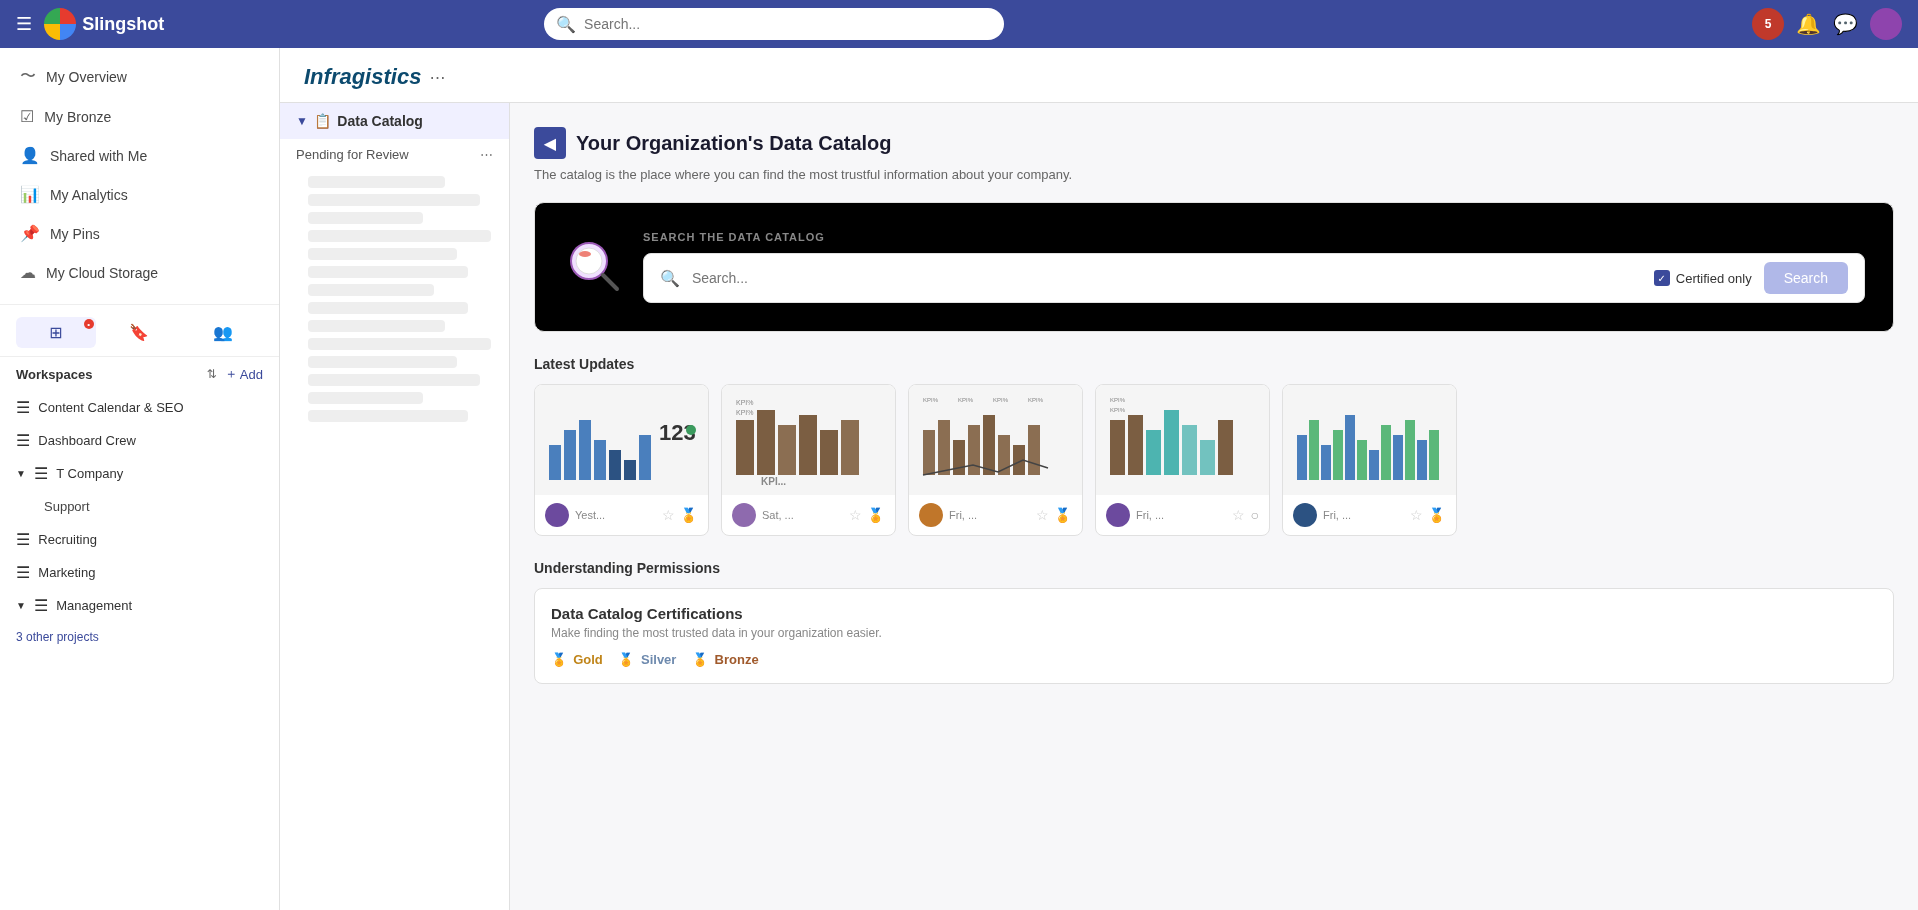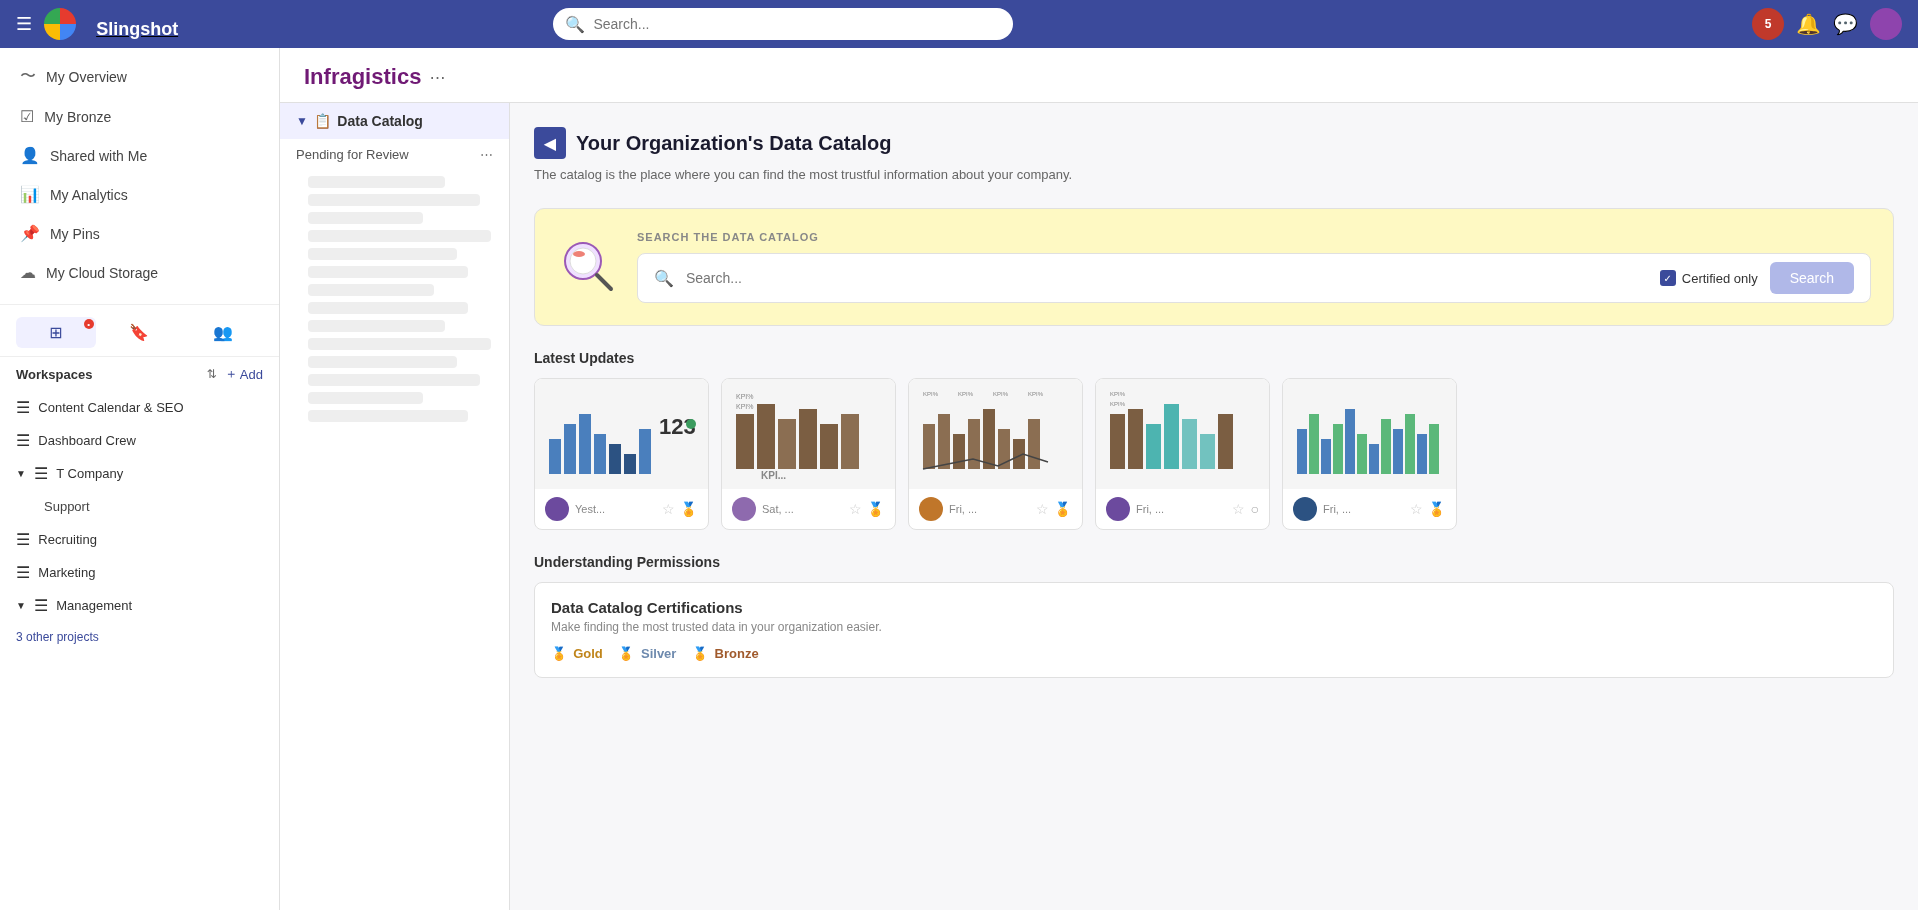--- a/index.html
+++ b/index.html
@@ -9,21 +9,21 @@
     .topnav {
       background: #3b4a9b;
       height: 48px;
       display: flex;
       align-items: center;
       padding: 0 16px;
       gap: 12px;
       flex-shrink: 0;
     }
     .topnav-hamburger { color: white; font-size: 18px; cursor: pointer; }
-    .topnav-logo { display: flex; align-items: flex-end; gap: 20px; text-decoration: underline; }
+    .topnav-logo { display: flex; align-items: center; gap: 6px; }
     .topnav-logo-icon {
       width: 32px; height: 32px; border-radius: 50%;
       background: conic-gradient(#e63b2e 0deg 90deg, #4285f4 90deg 180deg, #fbbc04 180deg 270deg, #34a853 270deg 360deg);
     }
     .topnav-logo-text { color: white; font-size: 18px; font-weight: 600; }
     .topnav-search {
       flex: 1; max-width: 460px; margin: 0 auto;
       background: white; border-radius: 20px;
       display: flex; align-items: center; padding: 0 12px; gap: 8px;
       height: 32px;
@@ -96,21 +96,21 @@
     .content-area { flex: 1; display: flex; flex-direction: column; overflow: hidden; }
 
     
     .ws-content-header {
       background: white; padding: 16px 24px 0;
       border-bottom: 1px solid #e0e0e0; flex-shrink: 0;
     }
     .ws-content-header-top {
       display: flex; align-items: center; gap: 8px; margin-bottom: 12px;
     }
-    .ws-content-title { font-size: 22px; font-weight: 700; color: #701a75; }
+    .ws-content-title { font-size: 22px; font-weight: 700; color: #0c4a6e; font-style: italic; }
     .ws-content-more { color: #666; font-size: 16px; cursor: pointer; }
     .ws-tabs { display: flex; gap: 0; }
     .ws-tab {
       padding: 8px 16px; font-size: 14px; color: #888;
       cursor: pointer; border-bottom: 2px solid transparent;
     }
     .ws-tab.active { color: #3b4a9b; border-bottom: 2px solid #3b4a9b; font-weight: 500; }
 
     
     .inner-content { flex: 1; display: flex; overflow: hidden; }
@@ -141,21 +141,21 @@
     
     .catalog-panel { flex: 1; overflow-y: auto; background: #f7f7f9; padding: 24px; }
 
     .catalog-header { display: flex; align-items: center; gap: 10px; margin-bottom: 8px; }
     .catalog-icon {
       width: 32px; height: 32px; background: #3b4a9b;
       display: flex; align-items: center; justify-content: center;
       color: white; font-size: 16px; border-radius: 4px;
     }
     .catalog-title { font-size: 20px; font-weight: 700; color: #1a1a2e; }
-    .catalog-desc { font-size: 13px; color: #666; margin-bottom: 26px; }
+    .catalog-desc { font-size: 13px; color: #666; margin-bottom: 20px; }
 
     .search-catalog-section { margin-bottom: 24px; }
     .search-catalog-label {
       font-size: 11px; font-weight: 700; color: #888; letter-spacing: 1px;
       margin-bottom: 10px;
     }
     .search-catalog-row {
       display: flex; align-items: center; gap: 12px;
       background: white; border: 1px solid #e0e0e0; border-radius: 8px;
       padding: 8px 16px;
@@ -367,21 +367,21 @@
 
       <div class="catalog-panel">
 
         <div class="catalog-header">
           <div class="catalog-icon">◀</div>
           <span class="catalog-title">Your Organization's Data Catalog</span>
         </div>
         <p class="catalog-desc">The catalog is the place where you can find the most trustful information about your company.</p>
 
         <div class="search-catalog-section">
-          <div style="display:flex; align-items:center; gap:16px; background:#fef9c3; border:1px solid #e0e0e0; border-radius:10px; padding:22px;">
+          <div style="display:flex; align-items:center; gap:16px; background:#000000; border:1px solid #e0e0e0; border-radius:10px; padding:28px;">
 
             <div style="flex-shrink:0; position:relative; width:64px; height:64px;">
               <svg width="64" height="64" viewBox="0 0 64 64">
                 <circle cx="26" cy="26" r="18" fill="#f0e0ff" stroke="#9b59b6" stroke-width="2"></circle>
                 <circle cx="26" cy="26" r="13" fill="white" stroke="#ddd" stroke-width="1"></circle>
                 <ellipse cx="22" cy="19" rx="6" ry="3" fill="#e74c3c" opacity="0.7"></ellipse>
                 <line x1="40" y1="40" x2="54" y2="54" stroke="#555" stroke-width="4" stroke-linecap="round"></line>
               </svg>
             </div>
             <div style="flex:1;">

